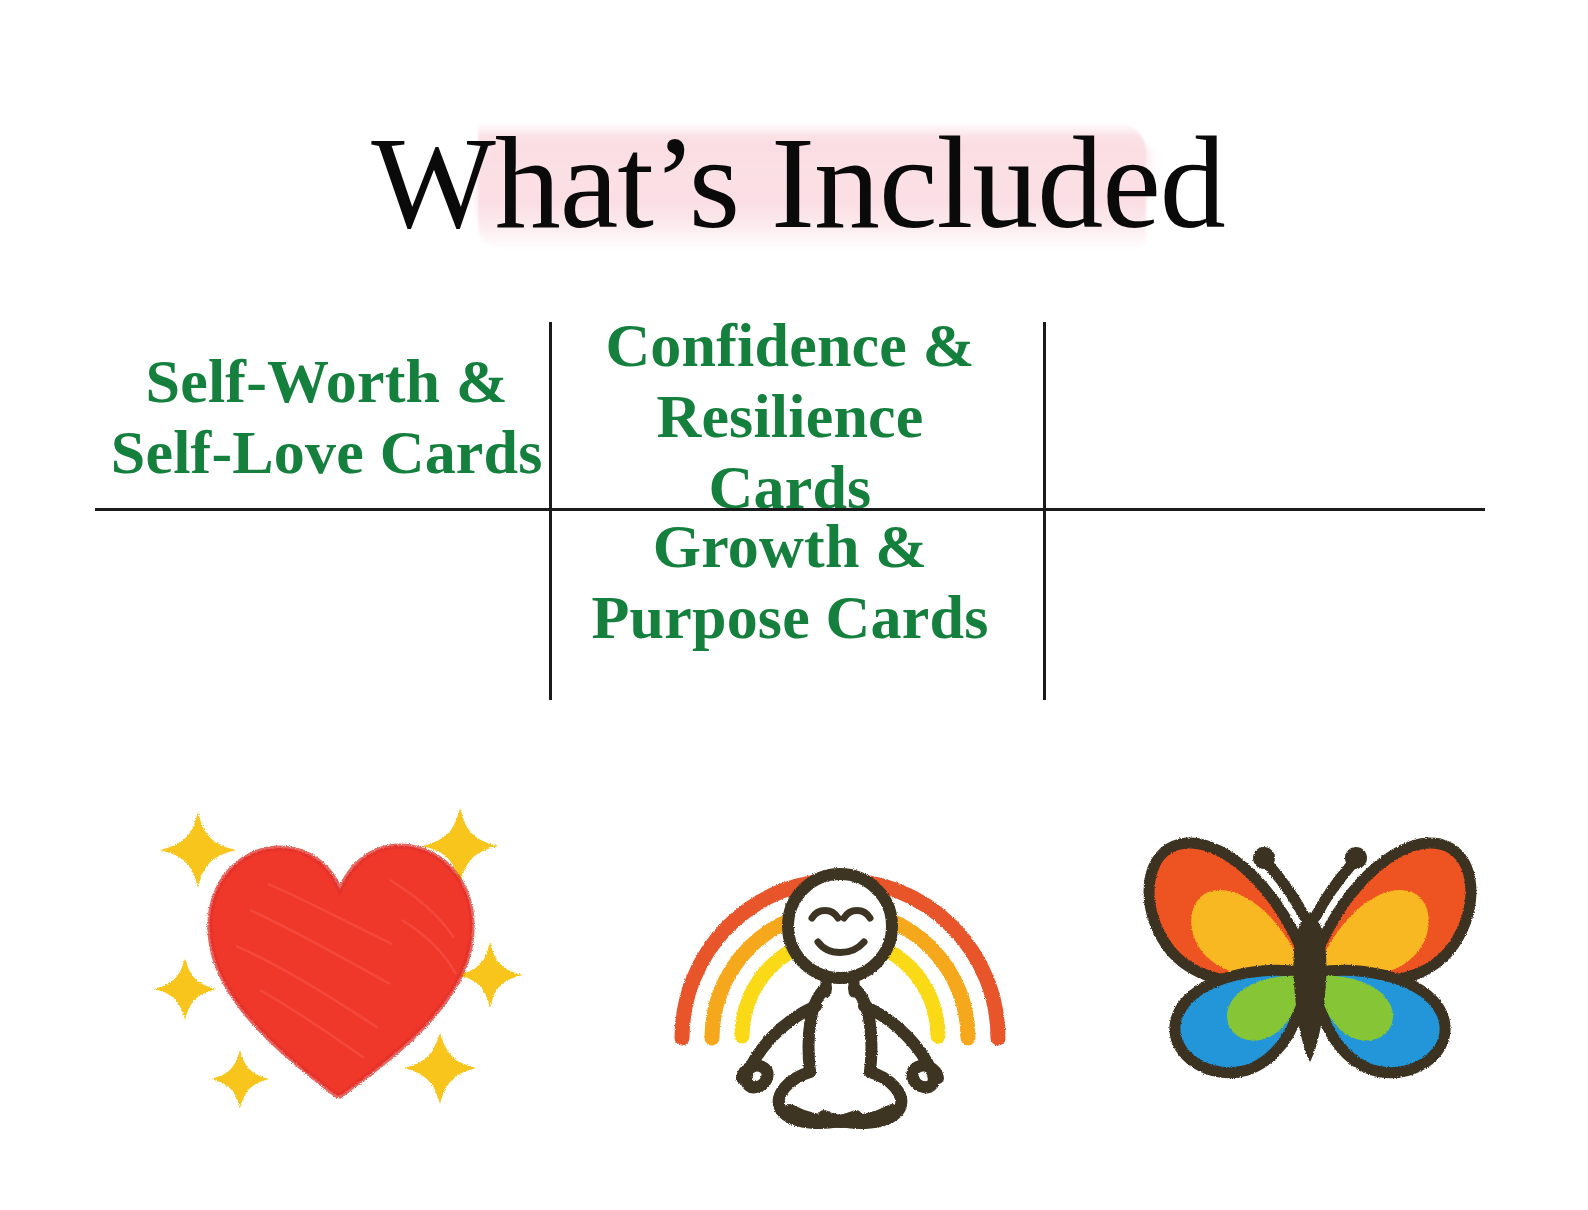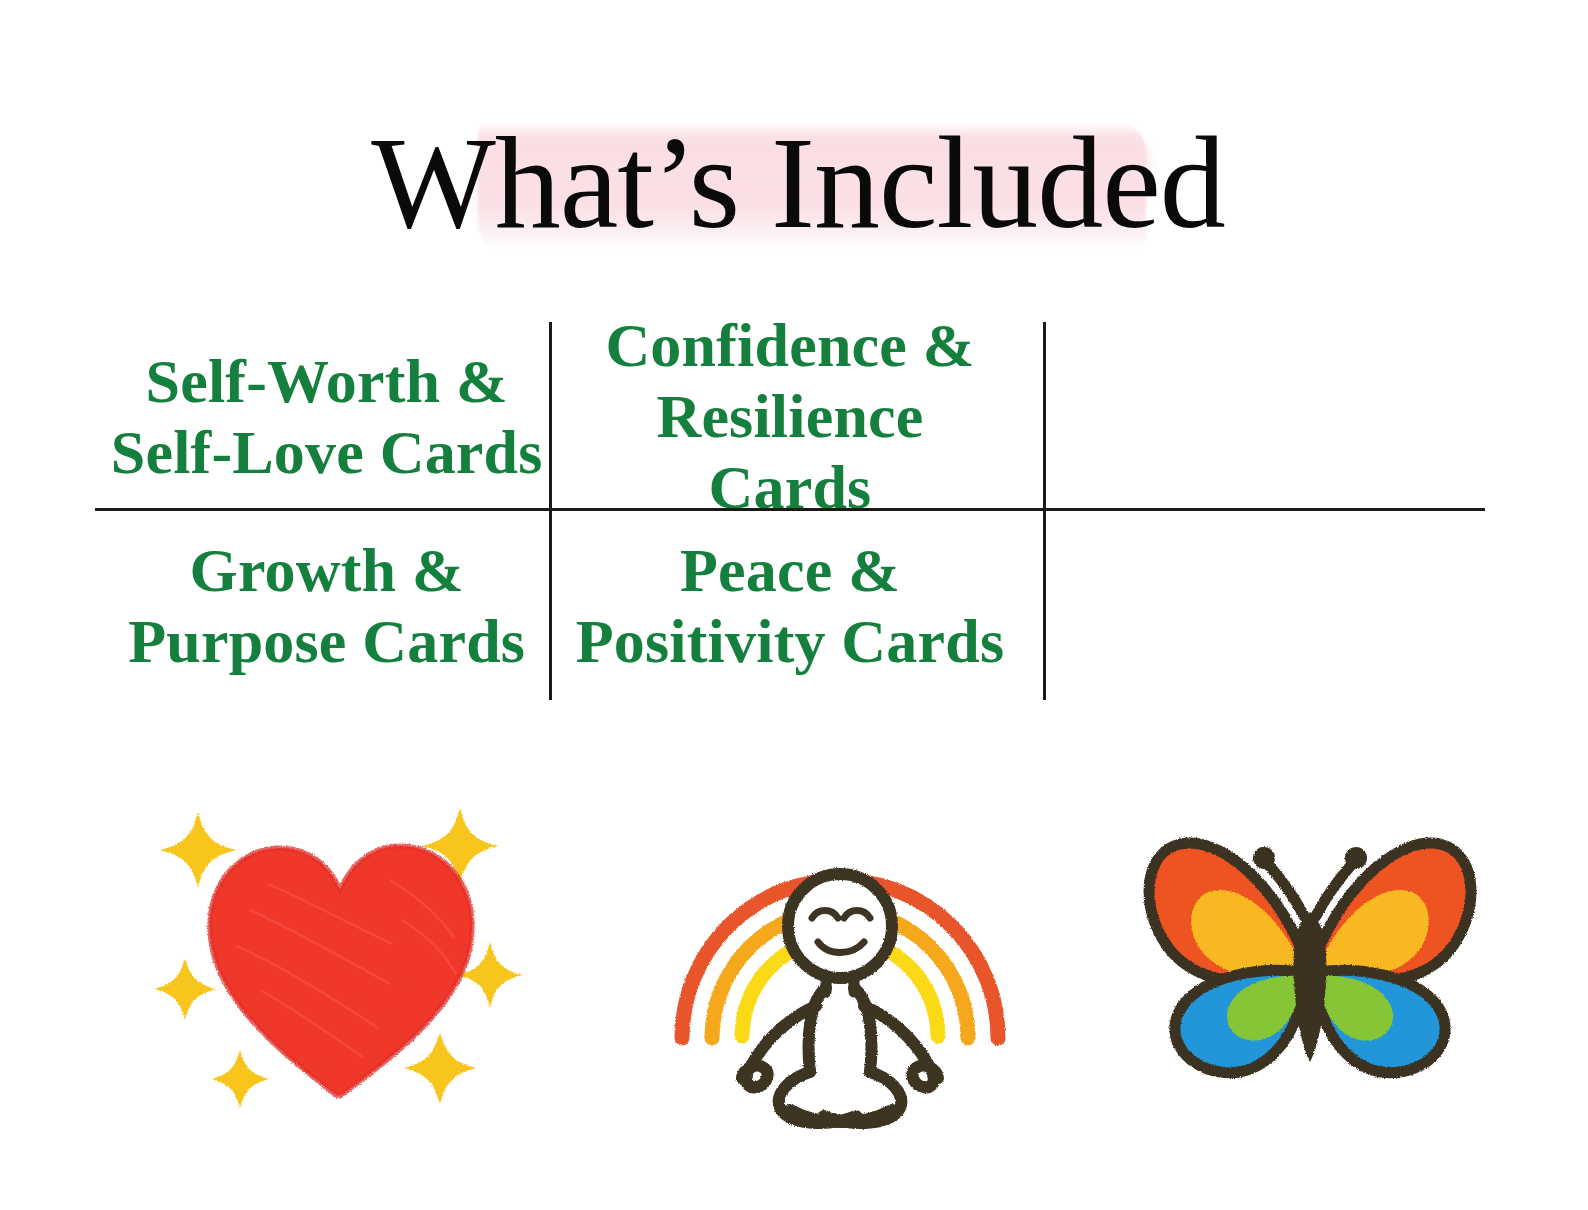--- a/index.html
+++ b/index.html
@@ -75,21 +75,21 @@
     height: 378px;
   }
   .grid-row {
     position: absolute;
     left: 0;
     width: 1390px;
     height: 189px;
     display: flex;
   }
   .grid-row.row-0 { top: 0; }
-  .grid-row.row-1 { top: 189px; }
+  .grid-row.row-1 { top: 189px; flex-direction: column; }
   .cell {
     flex: 0 0 33.3333%;
     display: flex;
     align-items: center;
     justify-content: center;
     text-align: center;
     padding: 0 14px;
     box-sizing: border-box;
   }
   .cell-text {
@@ -157,24 +157,20 @@
     <div class="cell">
       <span class="cell-text">Confidence &amp;
 Resilience Cards</span>
     </div>
   </div>
 
   <div class="grid-row row-1">
     <div class="cell">
       <span class="cell-text">Growth &amp;
 Purpose Cards</span>
-    </div>
-    <div class="cell">
-      <span class="cell-text">Peace &amp;
-Positivity Cards</span>
     </div>
   </div>
 
   <div class="vline v1"></div>
   <div class="vline v2"></div>
   <div class="hline"></div>
 </div>
 
 <div class="art-row">
 

